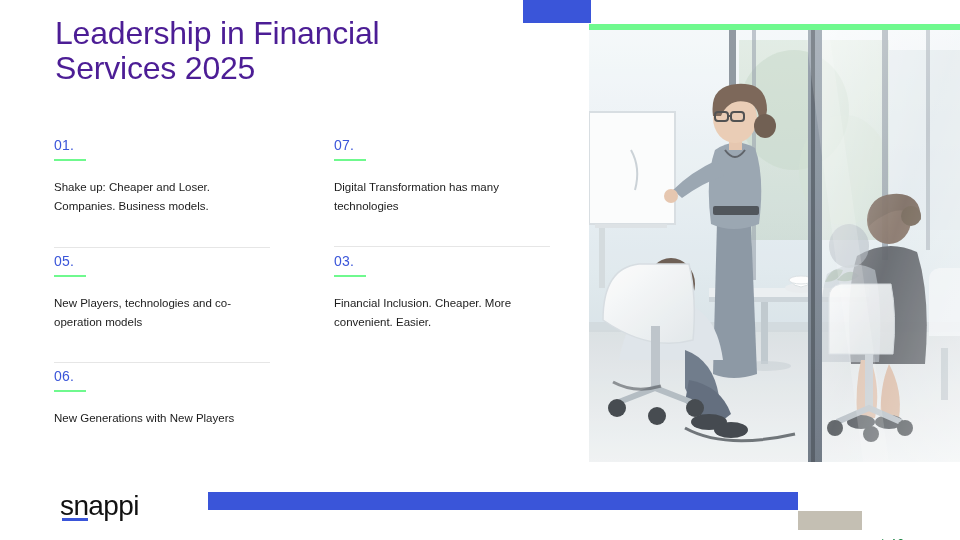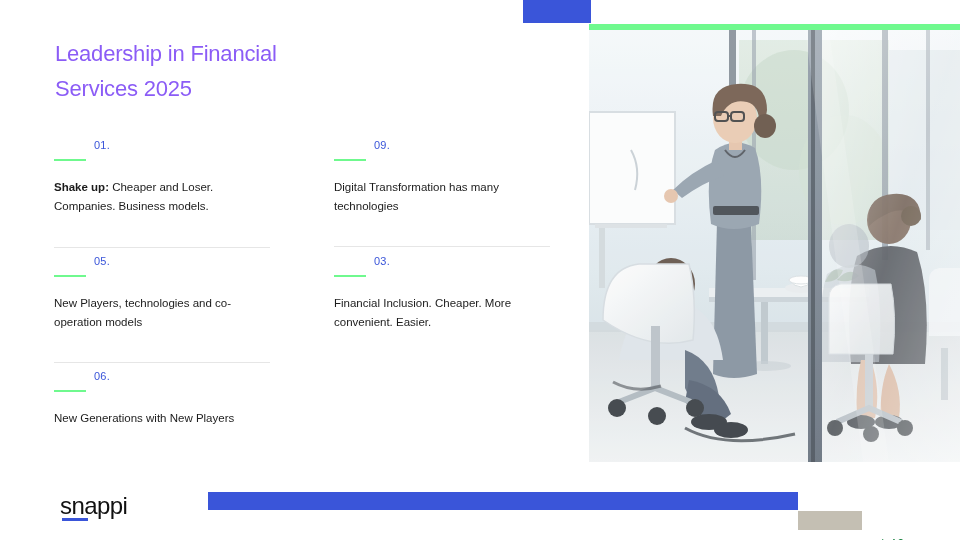--- a/index.html
+++ b/index.html
@@ -16,23 +16,23 @@
     position:absolute; left:523px; top:0; width:68px; height:23px;
     background:var(--blue);
   }
   .bar-green-top{
     position:absolute; left:589px; top:24px; width:371px; height:16px;
     background:var(--green);
   }
 
   
   .title{
-    position:absolute; left:55px; top:36px; width:460px;
-    font-size:22px; line-height:35px; font-weight:400;
-    letter-spacing:-0.2px; color:#8b5cf6;
+    position:absolute; left:55px; top:16px; width:460px;
+    font-size:32px; line-height:35px; font-weight:400;
+    letter-spacing:-0.2px; color:#4c1d95;
     white-space:pre-line;
   }
 
   
   .items{
     position:absolute; left:54px; top:132px;
     width:466px;
     display:grid;
     grid-template-columns:248px 216px;
     column-gap:32px;
@@ -48,52 +48,52 @@
   .item.bordered::after{
     content:"";
     position:absolute; left:0; bottom:0;
     width:216px; height:1px;
     background:#e6e6e6;
   }
   .item-col-left.bordered::after{ width:216px; }
   .item-col-right.bordered::after{ width:216px; }
 
   .num{
-    font-size:11px; line-height:14px; font-weight:400;
-    color:var(--blue); letter-spacing:0.2px;margin-left:40px;
+    font-size:14px; line-height:14px; font-weight:400;
+    color:var(--blue); letter-spacing:0.2px;
   }
   .num-rule{
     margin-top:7px;
     width:32px; height:2px;
     background:var(--green);
   }
   .item-text{
     margin-top:17px;
     font-size:11.5px; line-height:19px;
     color:#1c1c1c;
     max-width:205px;
   }
-  .item-text b{ font-weight:700; }
+  .item-text b{ font-weight:400; }
 
   
   .photo{
     position:absolute; left:589px; top:30px;
     width:371px; height:432px;
     overflow:hidden;
     background:#cfd8de;
   }
   .photo svg{ display:block; width:100%; height:100%; }
 
   
   .logo{
     position:absolute; left:60px; top:491px;
     width:130px; height:34px;
   }
   .logo-text{
-    font-size:24px; line-height:30px;
+    font-size:28px; line-height:30px;
     font-weight:400; letter-spacing:-0.6px;
     color:#111; font-family:"Liberation Sans", sans-serif;
   }
   .logo-underline{
     position:absolute; left:2px; top:27px;
     width:26px; height:3px; background:var(--blue);
   }
   .bar-blue-bottom{
     position:absolute; left:208px; top:492px;
     width:590px; height:18px; background:var(--blue);
@@ -121,21 +121,21 @@
 <div class="items">
 
   <div class="item item-col-left row1 bordered">
     <div class="num">01.</div>
     <div class="num-rule"></div>
     <div class="item-text"><b>Shake up:</b><span> Cheaper and Loser. Companies. Business models.</span></div>
   </div>
 
 
   <div class="item item-col-left row2 bordered">
-    <div class="num">09.</div>
+    <div class="num">07.</div>
     <div class="num-rule"></div>
     <div class="item-text"><b></b><span>Digital Transformation has many technologies</span></div>
   </div>
 
   <div class="item item-col-right row2 bordered">
     <div class="num">05.</div>
     <div class="num-rule"></div>
     <div class="item-text"><b></b><span>New Players, technologies and co-operation models</span></div>
   </div>
 

